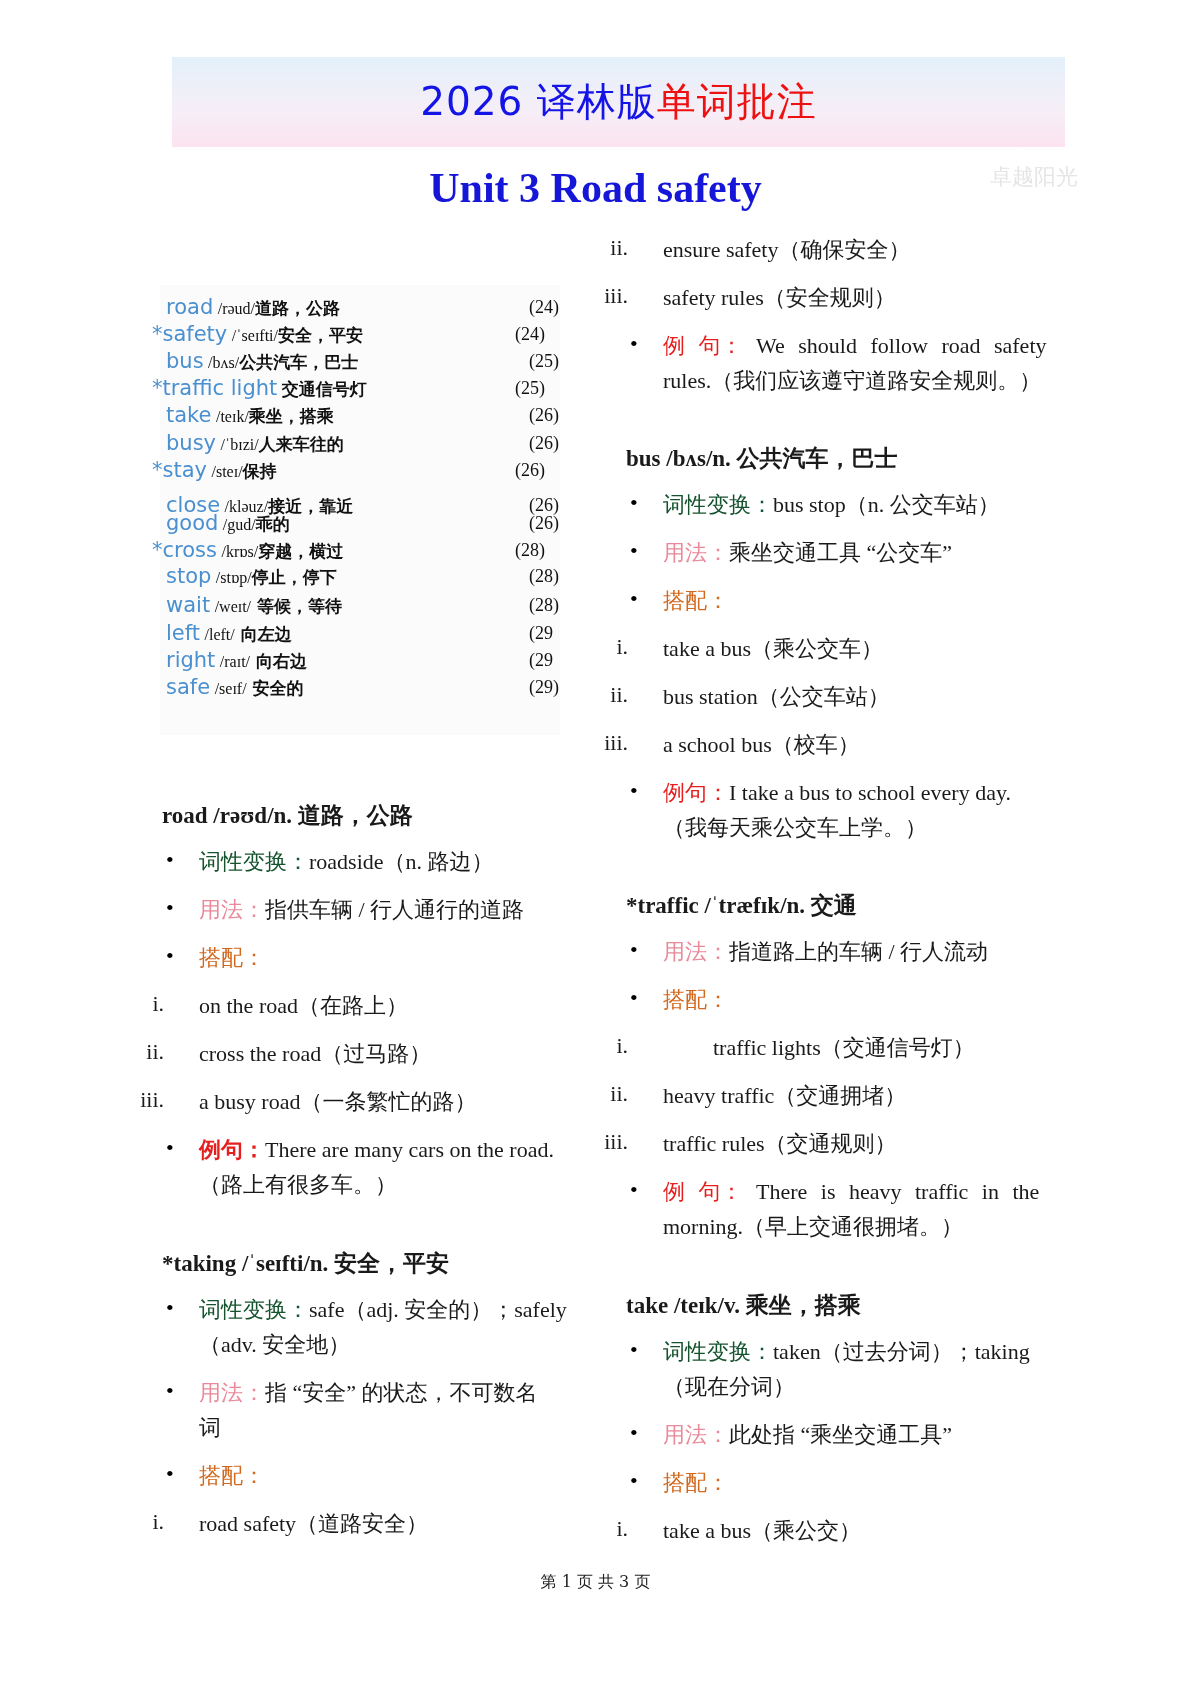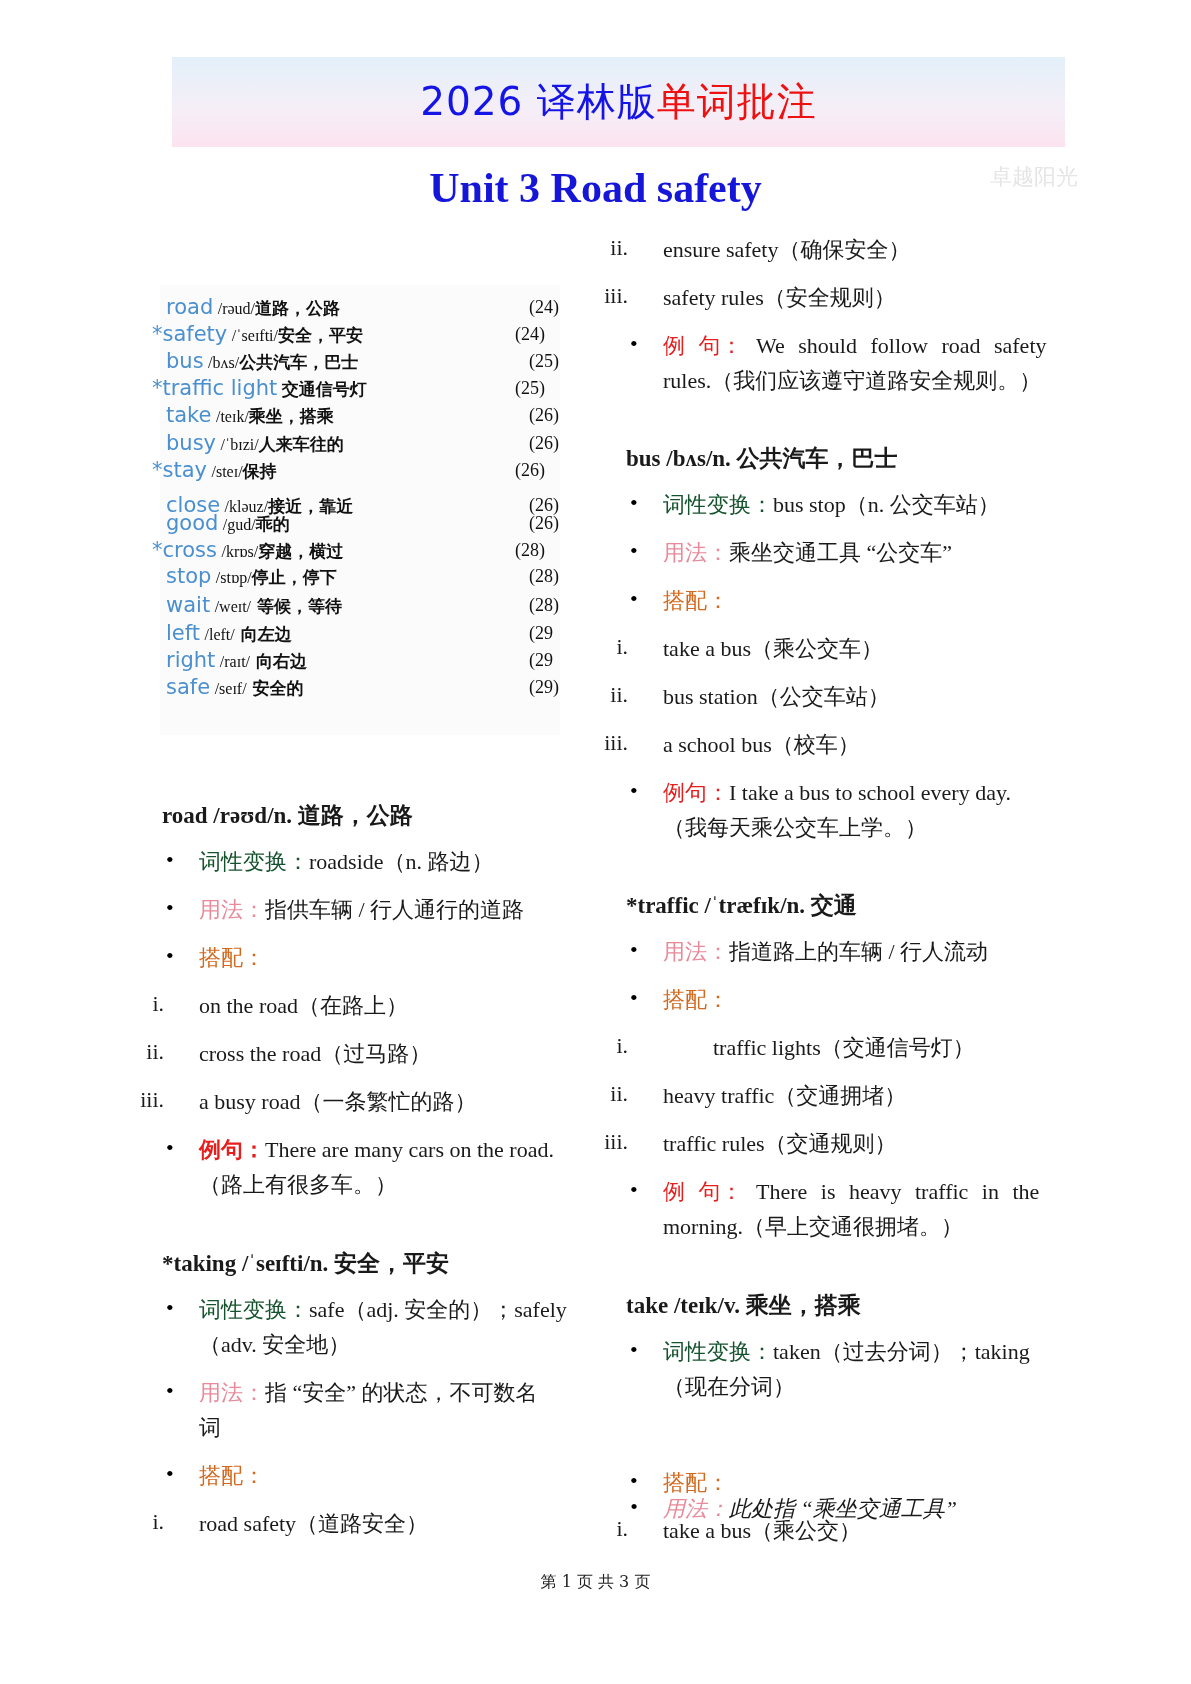--- a/index.html
+++ b/index.html
@@ -180,21 +180,21 @@
   </div>
   <div class="line" style="left:663px; top:1212px;">morning.（早上交通很拥堵。）</div>
 </div>
 
 <div>
   <div class="head" style="left:626px; top:1290px;">take /teɪk/v.  乘坐，搭乘</div>
   <div class="bullet line" style="left:663px; top:1337px;">
     <span class="tag-green">词性变换：</span><span>taken（过去分词）；taking</span>
   </div>
   <div class="line" style="left:663px; top:1372px;">（现在分词）</div>
-  <div class="bullet line" style="left:663px; top:1494px;font-style:italic;">
+  <div class="bullet line" style="left:663px; top:1420px;">
     <span class="tag-pink">用法：</span><span>此处指 “乘坐交通工具”</span>
   </div>
   <div class="bullet line" style="left:663px; top:1468px;">
     <span class="tag-orange">搭配：</span>
   </div>
   <div class="line" style="left:588px; top:1516px;">
     <span class="rom" style="left:0">i.</span>
     <span style="position:absolute; left:75px;">take a bus（乘公交）</span>
   </div>
 </div>

